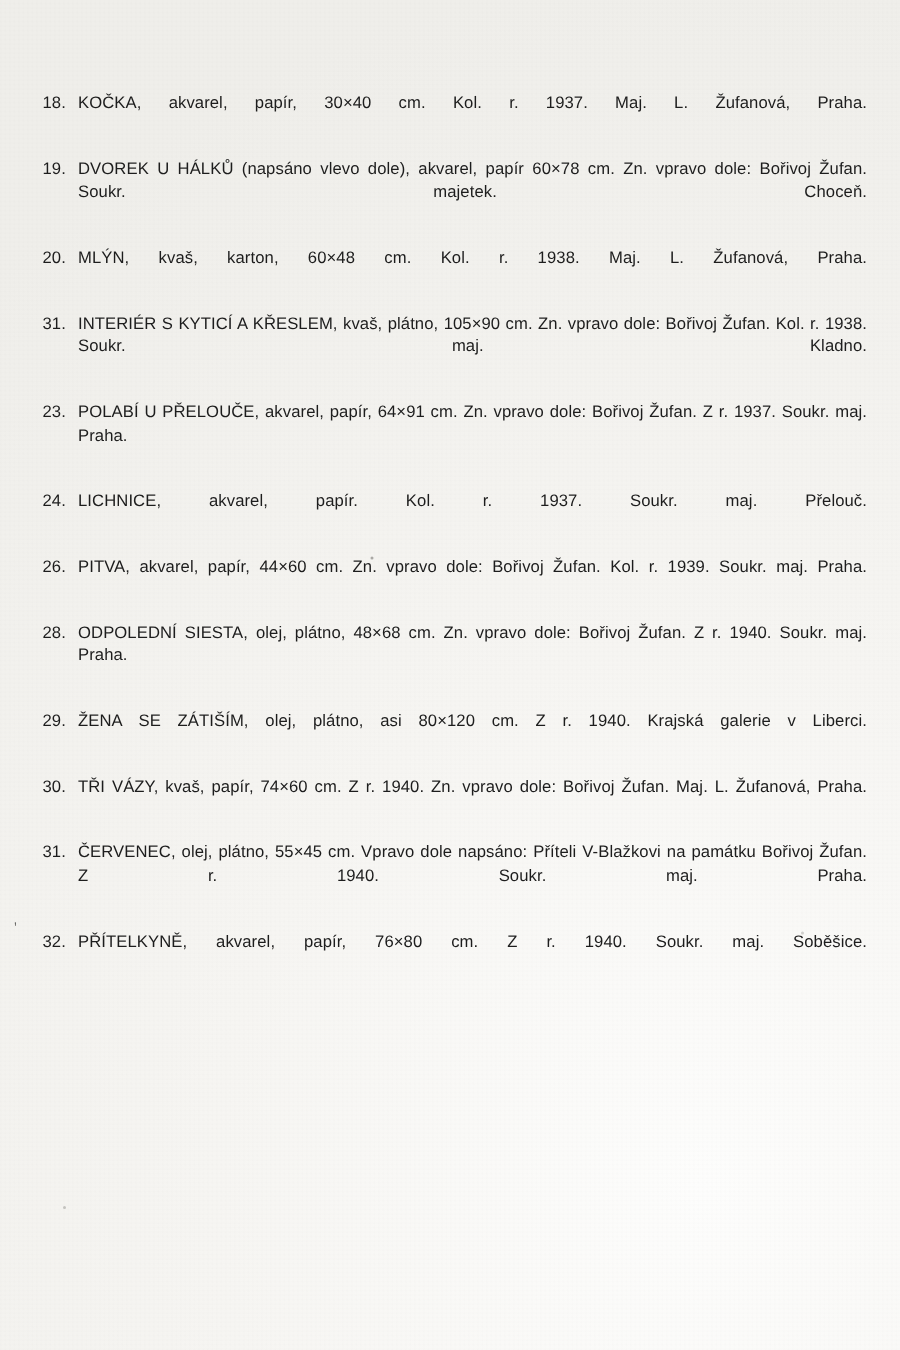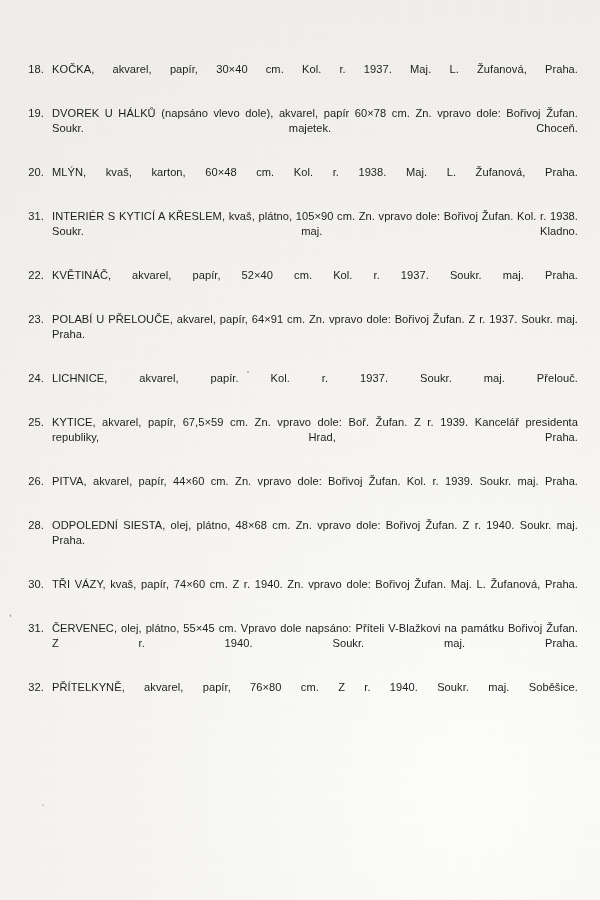--- a/index.html
+++ b/index.html
@@ -116,51 +116,47 @@
   <div class="entry">
     <div class="entry-number">20.</div>
     <div class="entry-text">MLÝN, kvaš, karton, 60×48 cm. Kol. r. 1938. Maj. L. Žufanová, Praha.</div>
   </div>
 
   <div class="entry">
     <div class="entry-number">31.</div>
     <div class="entry-text">INTERIÉR S KYTICÍ A KŘESLEM, kvaš, plátno, 105×90 cm. Zn. vpravo dole: Bořivoj Žufan. Kol. r. 1938. Soukr. maj. Kladno.</div>
   </div>
 
-  <div class="entry">
-    <div class="entry-number">22.</div>
-    <div class="entry-text">KVĚTINÁČ, akvarel, papír, 52×40 cm. Kol. r. 1937. Soukr. maj. Praha.</div>
-  </div>
 
   <div class="entry">
     <div class="entry-number">23.</div>
     <div class="entry-text">POLABÍ U PŘELOUČE, akvarel, papír, 64×91 cm. Zn. vpravo dole: Bořivoj Žufan. Z r. 1937. Soukr. maj. Praha.</div>
   </div>
 
   <div class="entry">
     <div class="entry-number">24.</div>
     <div class="entry-text">LICHNICE, akvarel, papír. Kol. r. 1937. Soukr. maj. Přelouč.</div>
   </div>
 
-  <div class="entry">
-    <div class="entry-number">25.</div>
-    <div class="entry-text">KYTICE, akvarel, papír, 67,5×59 cm. Zn. vpravo dole: Boř. Žufan. Z r. 1939. Kancelář presidenta republiky, Hrad, Praha.</div>
-  </div>
 
   <div class="entry">
     <div class="entry-number">26.</div>
     <div class="entry-text">PITVA, akvarel, papír, 44×60 cm. Zn. vpravo dole: Bořivoj Žufan. Kol. r. 1939. Soukr. maj. Praha.</div>
   </div>
 
 
   <div class="entry">
     <div class="entry-number">28.</div>
     <div class="entry-text">ODPOLEDNÍ SIESTA, olej, plátno, 48×68 cm. Zn. vpravo dole: Bořivoj Žufan. Z r. 1940. Soukr. maj. Praha.</div>
   </div>
 
+  <div class="entry">
+    <div class="entry-number">29.</div>
+    <div class="entry-text">ŽENA SE ZÁTIŠÍM, olej, plátno, asi 80×120 cm. Z r. 1940. Krajská galerie v Liberci.</div>
+  </div>
 
   <div class="entry">
     <div class="entry-number">30.</div>
     <div class="entry-text">TŘI VÁZY, kvaš, papír, 74×60 cm. Z r. 1940. Zn. vpravo dole: Bořivoj Žufan. Maj. L. Žufanová, Praha.</div>
   </div>
 
   <div class="entry">
     <div class="entry-number">31.</div>
     <div class="entry-text">ČERVENEC, olej, plátno, 55×45 cm. Vpravo dole napsáno: Příteli V-Blažkovi na památku Bořivoj Žufan. Z r. 1940. Soukr. maj. Praha.</div>
   </div>

